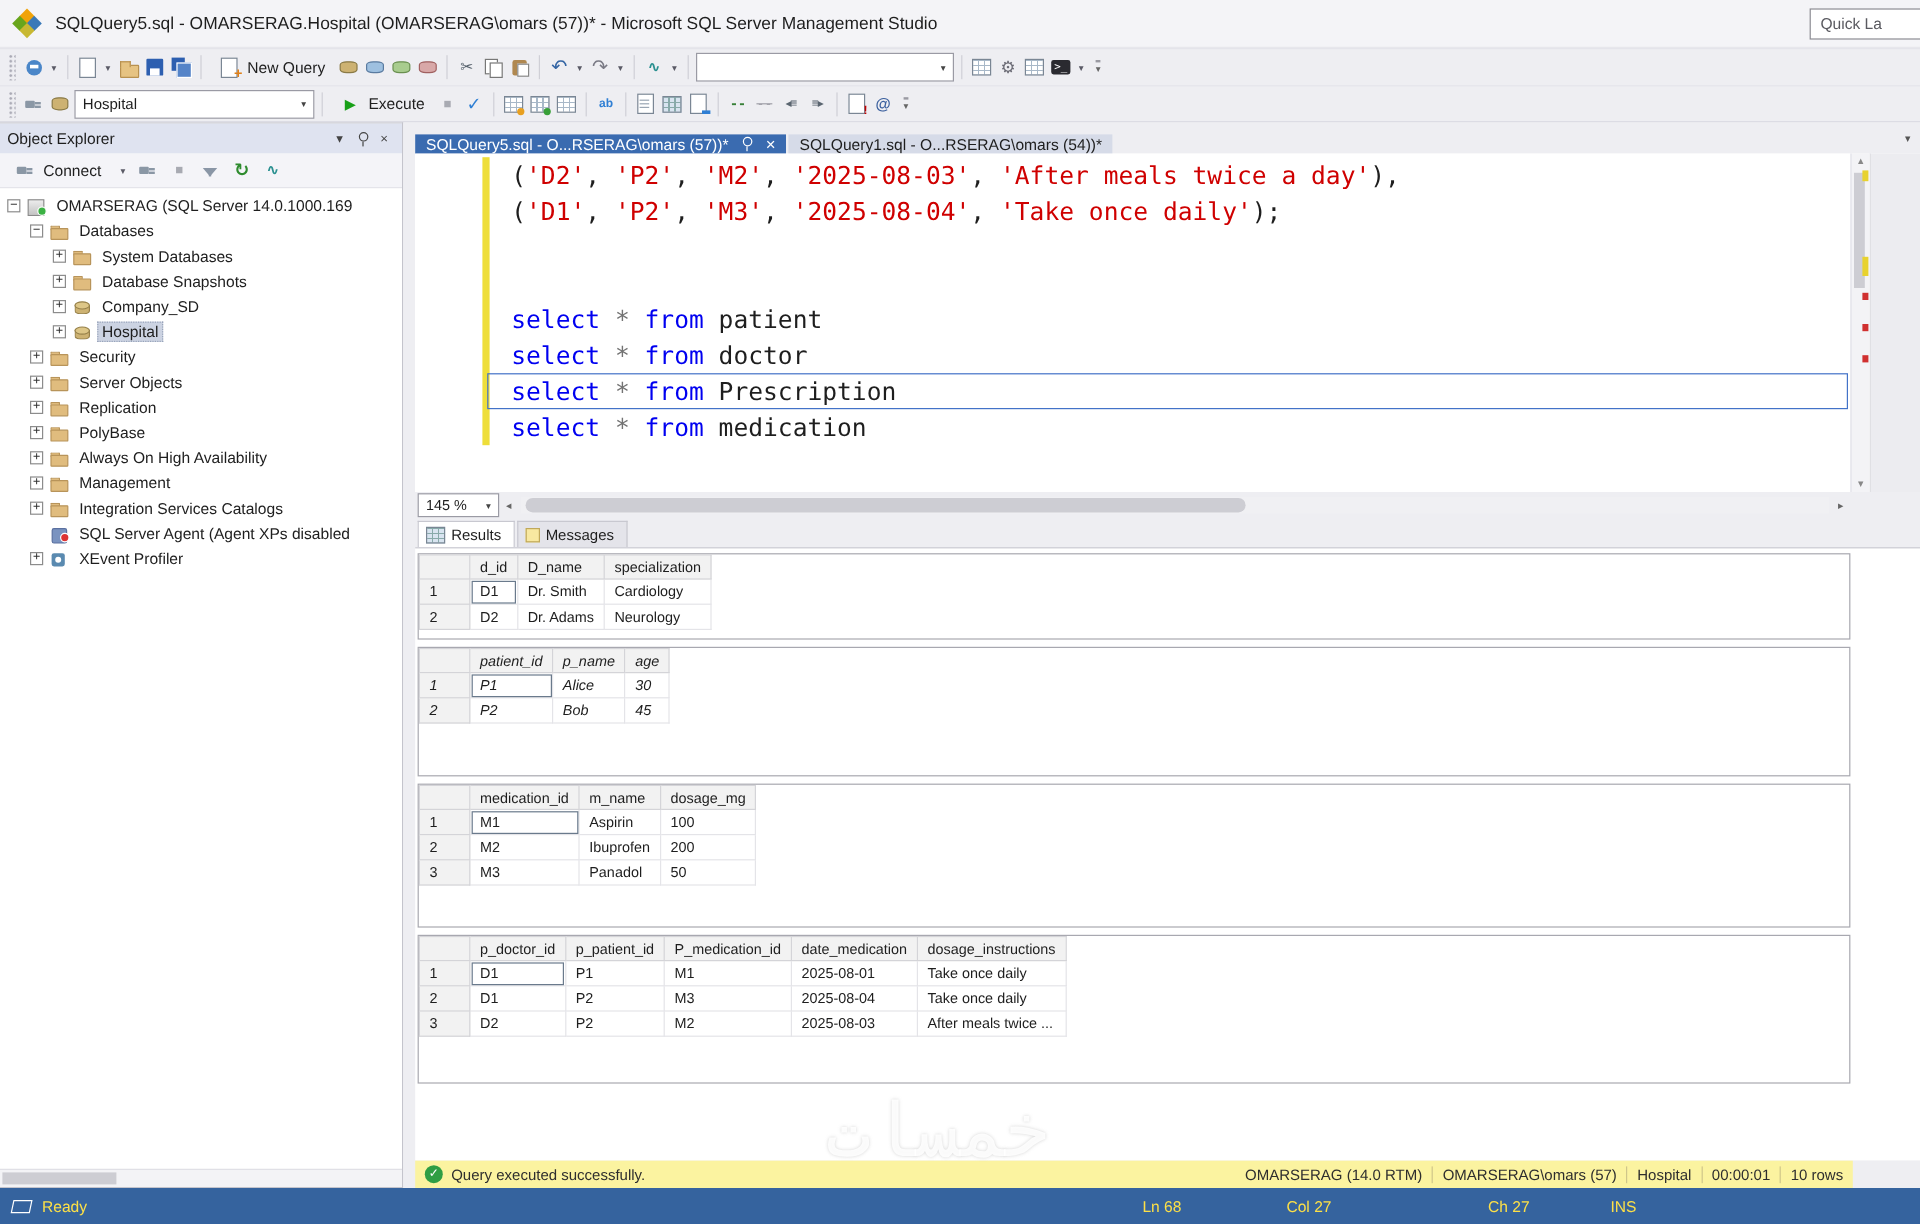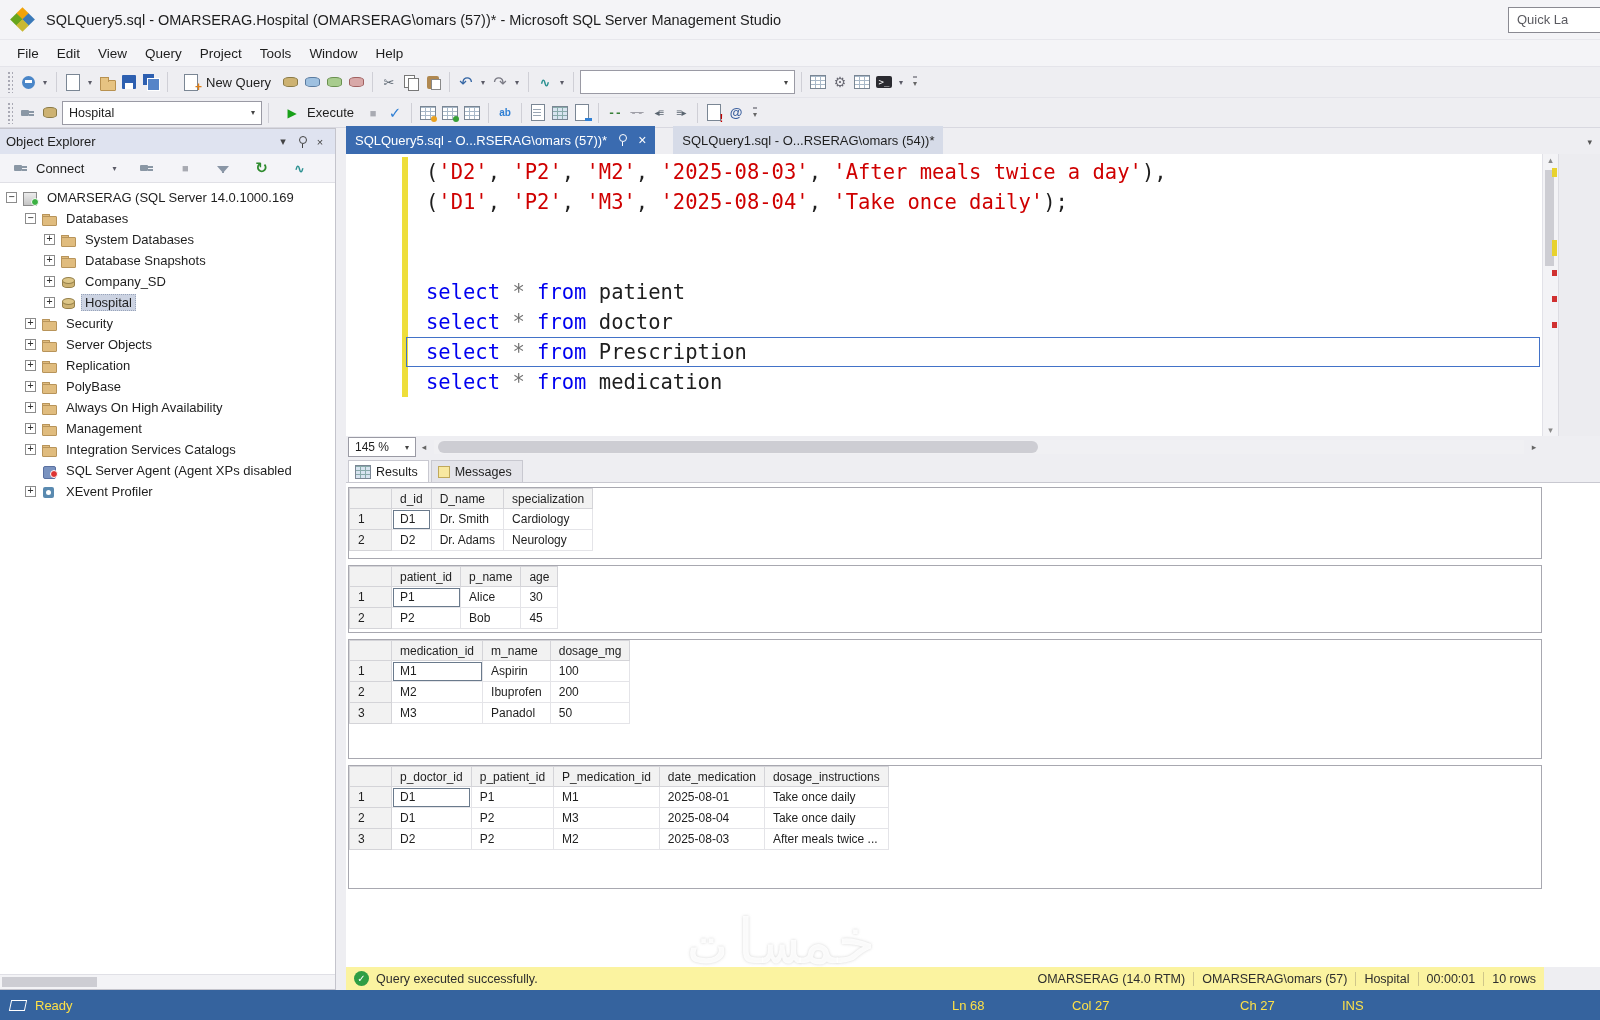--- a/index.html
+++ b/index.html
@@ -87,21 +87,21 @@
   .splitter{width:10px;background:#eeeef2;flex:0 0 auto}
 
   
   .oe{width:336px;flex:0 0 auto;display:flex;flex-direction:column;background:#fff;border:1px solid #c4c4cc;border-left:none}
   .oe-header{height:25px;background:#dfe3f0;display:flex;align-items:center;padding:0 6px;flex:0 0 auto}
   .oe-title{flex:1;font-size:13px}
   .oeh-ic{width:18px;text-align:center;color:#444;font-size:11px}
   .pin{width:11px;height:14px;position:relative;display:inline-block;color:#444;margin:0 4px}
   .pin::before{content:"";position:absolute;left:2.5px;top:1px;width:6px;height:6px;border:1.5px solid currentColor;border-radius:50%}
   .pin::after{content:"";position:absolute;left:5.5px;top:9px;width:1.5px;height:4px;background:currentColor}
-  .oe-toolbar{height:29px;display:flex;align-items:center;gap:18px;padding:0 4px;background:#f4f4f8;border-bottom:1px solid #e0e0e6;flex:0 0 auto}
+  .oe-toolbar{height:29px;display:flex;align-items:center;gap:6px;padding:0 4px;background:#f4f4f8;border-bottom:1px solid #e0e0e6;flex:0 0 auto}
   .oe-tree{flex:1;overflow:hidden;padding-top:4px;background:#fff}
   .trow{display:flex;align-items:center;height:21px;white-space:nowrap;overflow:hidden;font-size:13px}
   .exp{width:11px;height:11px;border:1px solid #8c8c8c;background:#fff;font-size:10px;line-height:8px;text-align:center;margin-right:5px;flex:0 0 auto;color:#333;font-family:"DejaVu Sans Mono",monospace}
   .exp.hidden{visibility:hidden}
   .tico{width:17px;height:16px;position:relative;margin-right:4px;flex:0 0 auto}
   .t-server::before{content:"";position:absolute;left:1px;top:2px;width:12px;height:12px;background:linear-gradient(#ececec,#c4c4c4);border:1px solid #8a8a8a}
   .t-server::after{content:"";position:absolute;width:6px;height:6px;background:#3bb143;border-radius:50%;right:0;bottom:0;border:1px solid #fff}
   .t-folder::before{content:"";position:absolute;left:1px;top:3px;width:6px;height:3px;background:#e0bc7e;border:1px solid #b8945a;border-bottom:none;border-radius:1px 1px 0 0}
   .t-folder::after{content:"";position:absolute;left:1px;top:5px;width:13px;height:8px;background:#e0bc7e;border:1px solid #b8945a;border-radius:1px}
   .t-database::before{content:"";position:absolute;left:2px;top:6px;width:11px;height:7px;background:#cdb272;border:1px solid #96804a;border-top:none;border-radius:0 0 5px 5px/0 0 3px 3px}
@@ -111,21 +111,21 @@
   .t-xevent::before{content:"";position:absolute;left:2px;top:3px;width:11px;height:11px;background:#5a8ab0;border-radius:2px}
   .t-xevent::after{content:"";position:absolute;left:5px;top:6px;width:5px;height:5px;background:#fff;border-radius:50%}
   .tlabel{padding:1px 4px}
   .trow.sel .tlabel{background:#ccd3e2;outline:1px dotted #98a4ba;outline-offset:-1px}
   .oe-hscroll{height:15px;flex:0 0 auto;background:#f3f3f6;border-top:1px solid #e0e0e6;position:relative}
   .oe-thumb{position:absolute;left:2px;top:2px;bottom:2px;width:95px;background:#cdcdd3}
 
   
   .doc{flex:1;display:flex;flex-direction:column;min-width:0;background:#eeeef2}
   .tabbar{height:26px;display:flex;align-items:flex-end;flex:0 0 auto;position:relative}
-  .dtab{height:28px;display:flex;align-items:center;padding:0 9px;background:#d6dbe8;color:#1e1e1e;margin-right:18px;font-size:13px;white-space:nowrap}
+  .dtab{height:16px;display:flex;align-items:center;padding:0 9px;background:#d6dbe8;color:#1e1e1e;margin-right:2px;font-size:13px;white-space:nowrap}
   .dtab.active{background:var(--c-accent,#3a6bb0);color:#fff}
   .dtab .pin{color:#fff;margin-left:9px}
   .tclose{margin-left:7px;font-size:14px;line-height:1}
   .tab-overflow{position:absolute;right:8px;bottom:7px;color:#555;font-size:9px}
 
   
   .editor{flex:0 0 282px;display:flex;background:#fff;min-width:0}
   .code-wrap{flex:1;position:relative;overflow:hidden;font-family:"DejaVu Sans Mono","Liberation Mono",monospace;font-size:20.5px;line-height:30px;padding-top:3px;background:#fff}
   .changebar{position:absolute;left:56px;top:3px;width:6px;height:240px;background:var(--c-changebar,#eede3a)}
   .eline{padding-left:80px;height:30px;white-space:pre;position:relative;color:#000}
@@ -189,30 +189,20 @@
     <div class="app-logo">
         <i class="lg1"></i>
         <i class="lg2"></i>
         <i class="lg3"></i>
         <i class="lg4"></i>
       </div>
     <div class="title-text">SQLQuery5.sql - OMARSERAG.Hospital (OMARSERAG\omars (57))* - Microsoft SQL Server Management Studio</div>
     <div class="quicklaunch">Quick La</div>
   </div>
 
-  <div class="menubar" id="menubar">
-      <span class="menu-item">File</span>
-      <span class="menu-item">Edit</span>
-      <span class="menu-item">View</span>
-      <span class="menu-item">Query</span>
-      <span class="menu-item">Project</span>
-      <span class="menu-item">Tools</span>
-      <span class="menu-item">Window</span>
-      <span class="menu-item">Help</span>
-    </div>
   <div class="toolbar" id="tb1">
       <span class="grip"></span>
       <span class="ico i-conn"></span>
       <span class="dd">▾</span>
       <span class="tsep"></span>
       <span class="ico i-doc"></span>
       <span class="dd">▾</span>
       <span class="ico i-folder-open"></span>
       <span class="ico i-save"></span>
       <span class="ico i-saveall"></span>
@@ -471,21 +461,21 @@
                 </tr>
                 <tr>
                   <td class="rn">2</td>
                   <td>D2</td>
                   <td>Dr. Adams</td>
                   <td>Neurology</td>
                 </tr>
               </tbody>
             </table>
           </div>
-          <div class="gpanel" style="height: 68px;">
+          <div class="gpanel" style="height: 108px; font-style: italic;">
             <table class="rgrid">
               <thead>
                 <tr>
                   <th class="rn"></th>
                   <th>patient_id</th>
                   <th>p_name</th>
                   <th>age</th>
                 </tr>
               </thead>
               <tbody>

